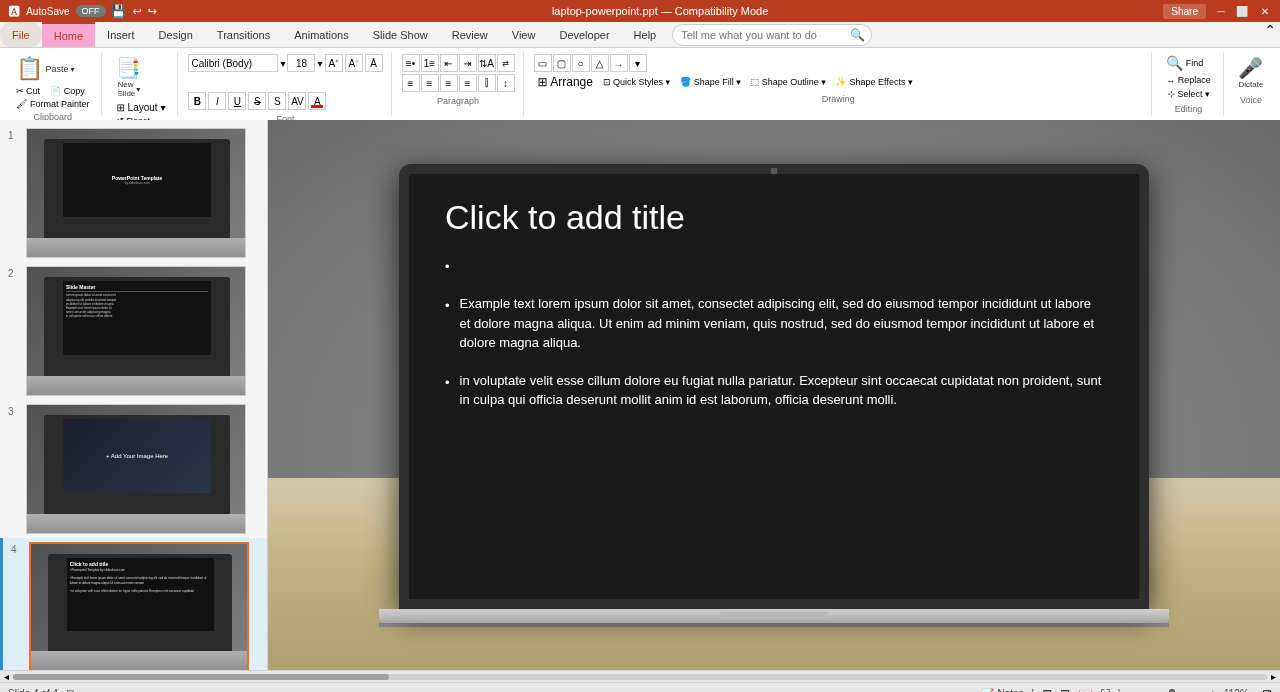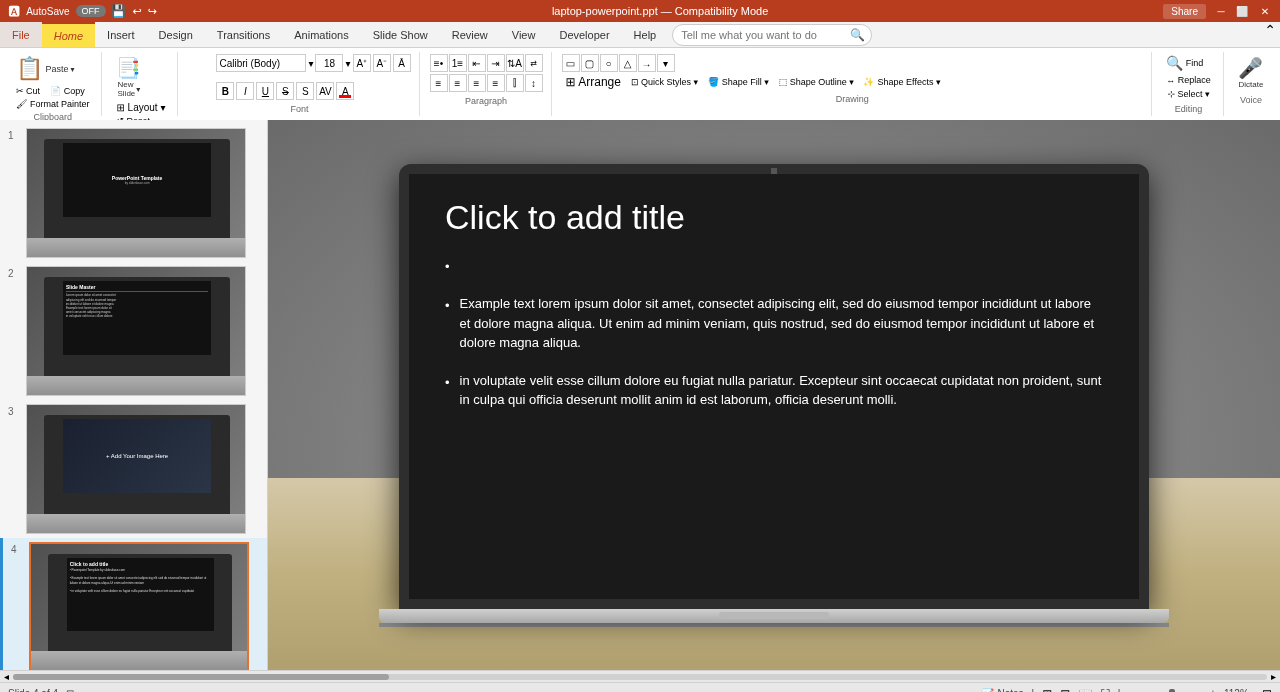--- a/index.html
+++ b/index.html
@@ -25,24 +25,23 @@
       padding: 4px 12px;
       font-size: 11px;
       cursor: pointer;
       display: flex;
       align-items: center;
       border: none;
       background: transparent;
       color: #333;
     }
     .ribbon-tab.active {
-      background: #fde047;
+      background: #f9a8d4;
       color: #b83c1e;
       border-top: 2px solid #b83c1e;
-      font-style: italic;
     }
     .ribbon-content {
       display: flex;
       height: 72px;
       padding: 4px 4px 0;
       align-items: flex-start;
       gap: 2px;
       background: white;
     }
     .ribbon-group {
@@ -176,21 +175,21 @@
   </div>
   <div class="title-bar-right">
     <span style="cursor:pointer;font-size:10px;background:rgba(255,255,255,0.2);padding:2px 8px;border-radius:2px;">Share</span>
     <span class="win-btn" style="cursor:pointer;">─</span>
     <span class="win-btn" style="cursor:pointer;">⬜</span>
     <span class="win-btn" style="cursor:pointer;">✕</span>
   </div>
 </div>
 
 <div class="ribbon-tabs">
-  <button class="ribbon-tab" style="color:#b83c1e;background:#e8e0dc;">File</button>
+  <button class="ribbon-tab" style="color:#b83c1e;background:#e8e0dc;border-radius:12px;">File</button>
   <button class="ribbon-tab active">Home</button>
   <button class="ribbon-tab">Insert</button>
   <button class="ribbon-tab">Design</button>
   <button class="ribbon-tab">Transitions</button>
   <button class="ribbon-tab">Animations</button>
   <button class="ribbon-tab">Slide Show</button>
   <button class="ribbon-tab">Review</button>
   <button class="ribbon-tab">View</button>
   <button class="ribbon-tab">Developer</button>
   <button class="ribbon-tab">Help</button>
@@ -230,21 +229,21 @@
         </div>
       </div>
       <button class="rb-btn-small" style="font-size:10px;border:none;background:transparent;cursor:pointer;">⊞ Layout ▾</button>
       <button class="rb-btn-small" style="font-size:9px;border:none;background:transparent;cursor:pointer;">↺ Reset</button>
       <button class="rb-btn-small" style="font-size:9px;border:none;background:transparent;cursor:pointer;">§ Section ▾</button>
     </div>
     <span class="ribbon-group-label">Slides</span>
   </div>
 
   <div class="ribbon-group" style="min-width:160px;">
-    <div style="display:flex;flex-direction:column;gap:10px;margin-left:28px;">
+    <div style="display:flex;flex-direction:column;gap:20px;">
       <div style="display:flex;gap:2px;align-items:center;">
         <input class="font-name" type="text" value="Calibri (Body)" style="width: 90px; height: 18px; border: 1px solid rgb(204, 204, 204); font-size: 10px; padding: 0px 2px;">
         <span style="font-size:10px;cursor:pointer;">▾</span>
         <input class="font-size" type="text" value="18" style="width: 28px; height: 18px; border: 1px solid rgb(204, 204, 204); font-size: 10px; text-align: center;">
         <span style="font-size:10px;cursor:pointer;">▾</span>
         <button class="format-btn">A⁺</button>
         <button class="format-btn">A⁻</button>
         <button class="format-btn">Ā</button>
       </div>
       <div style="display:flex;gap:2px;align-items:center;">

